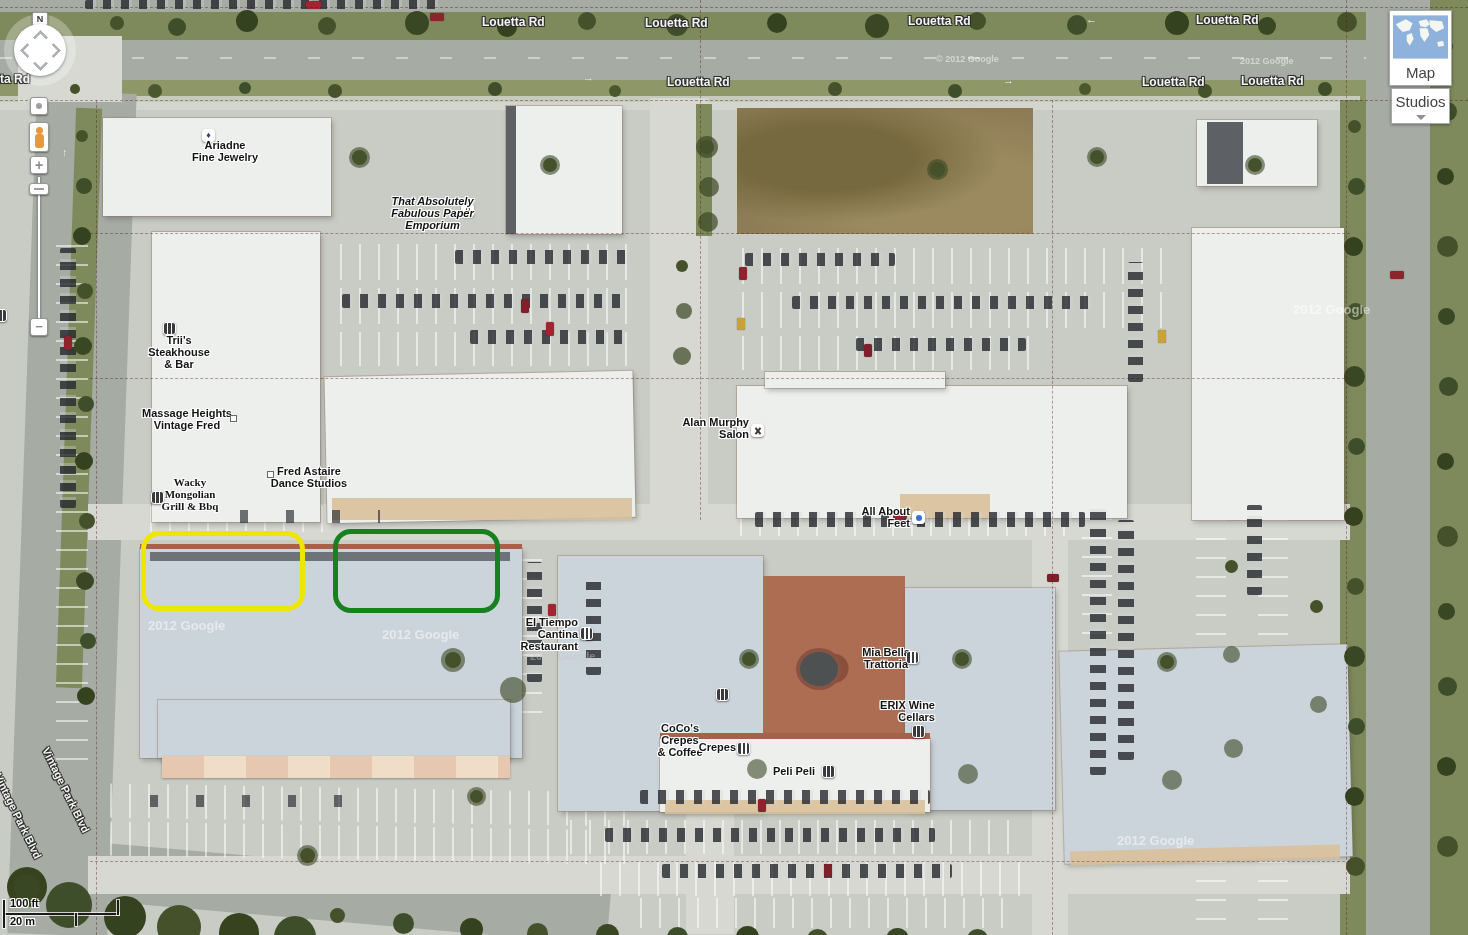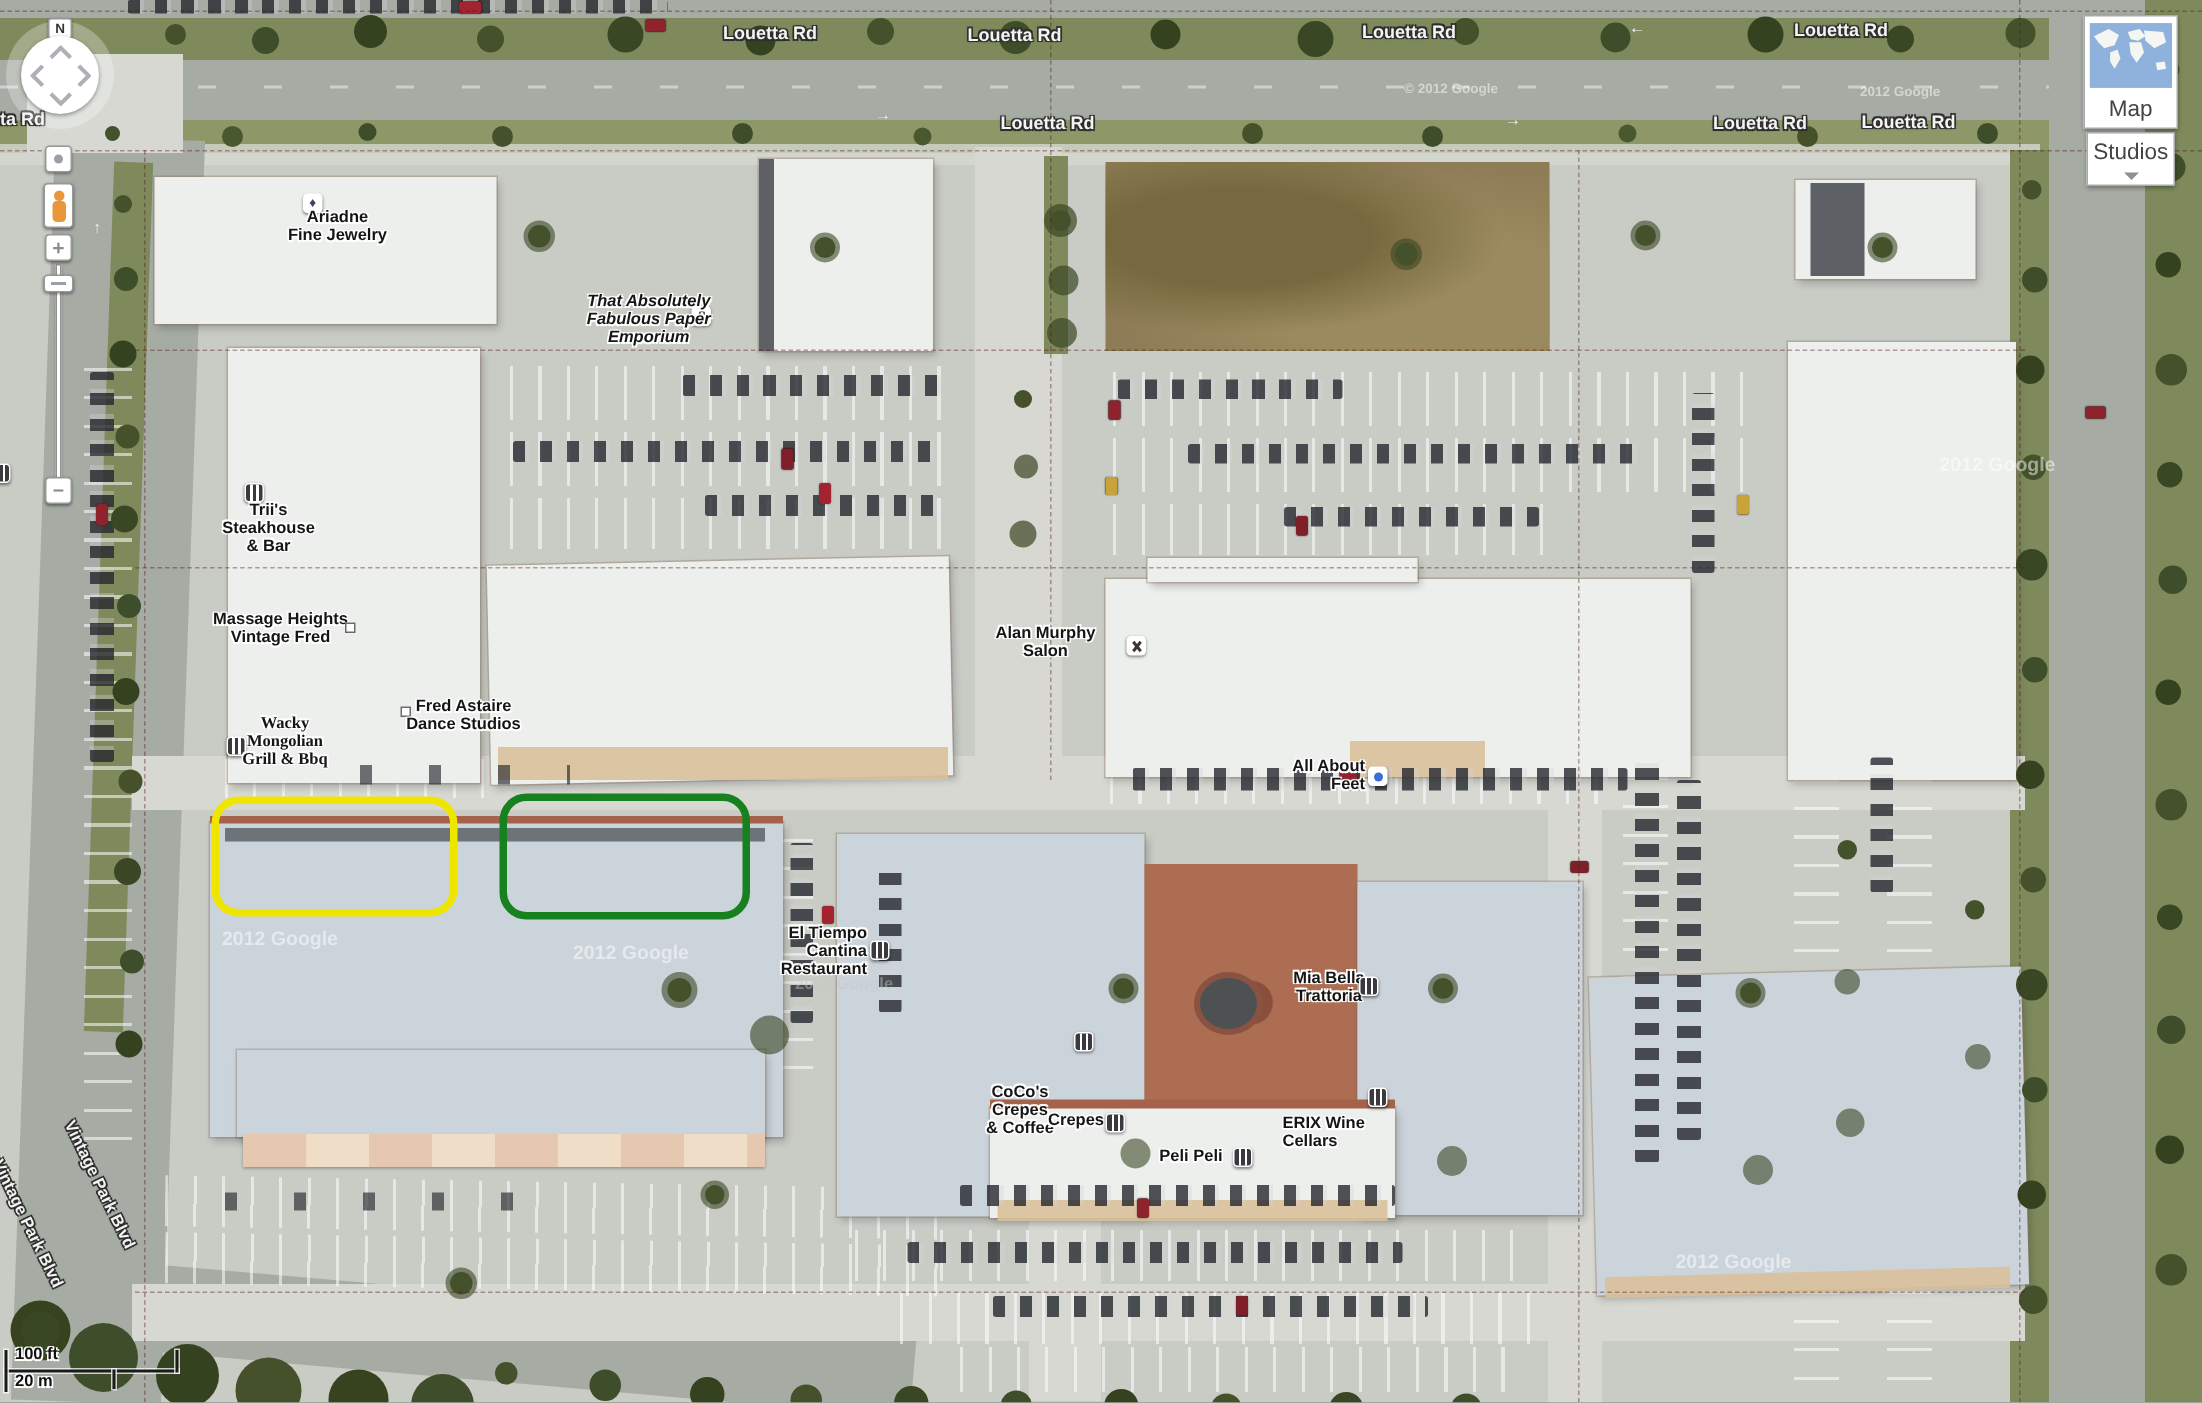--- a/index.html
+++ b/index.html
@@ -258,42 +258,42 @@
 
   <span class="sqmark" style="left:267px;top:471px;"></span>
   <div class="poi" style="left:254px;top:466px;width:110px;">Fred Astaire
 Dance Studios</div>
 
   <span class="micon i-dine" style="left:151px;top:491px;"></span>
   <div class="poi" style="left:140px;top:477px;width:100px;font-family:Liberation Serif, serif;">Wacky
 Mongolian
 Grill &amp; Bbq</div>
 
-  <div class="poi" style="left:645px;top:417px;width:104px;">Alan Murphy
+  <div class="poi" style="left:645px;top:417px;width:104px;text-align:right;">Alan Murphy
 Salon</div>
   <span class="micon i-x" style="left:751px;top:424px;"></span>
 
   <div class="poi" style="left:830px;top:506px;width:80px;text-align:right;">All About
 Feet</div>
   <span class="micon i-feet" style="left:912px;top:511px;"></span>
 
   <div class="poi" style="left:498px;top:617px;width:80px;text-align:right;">El Tiempo
 Cantina
 Restaurant</div>
   <span class="micon i-dine" style="left:580px;top:627px;"></span>
 
   <div class="poi" style="left:641px;top:684px;width:78px;margin-top:39px;">CoCo's Crepes
 &amp; Coffee</div>
   <span class="micon i-dine" style="left:716px;top:688px;"></span>
 
   <div class="poi" style="left:847px;top:647px;width:78px;">Mia Bella
 Trattoria</div>
   <span class="micon i-dine" style="left:906px;top:651px;"></span>
 
-  <div class="poi" style="left:855px;top:744px;width:80px;text-align:left;">ERIX Wine
+  <div class="poi" style="left:855px;top:700px;width:80px;text-align:right;">ERIX Wine
 Cellars</div>
   <span class="micon i-dine" style="left:912px;top:725px;"></span>
 
   <div class="poi" style="left:678px;top:742px;width:58px;text-align:right;">Crepes</div>
   <span class="micon i-dine" style="left:737px;top:742px;"></span>
 
   <div class="poi" style="left:765px;top:766px;width:58px;">Peli Peli</div>
   <span class="micon i-dine" style="left:822px;top:765px;"></span>
 
   <span class="micon i-dine" style="left:-6px;top:309px;"></span>

